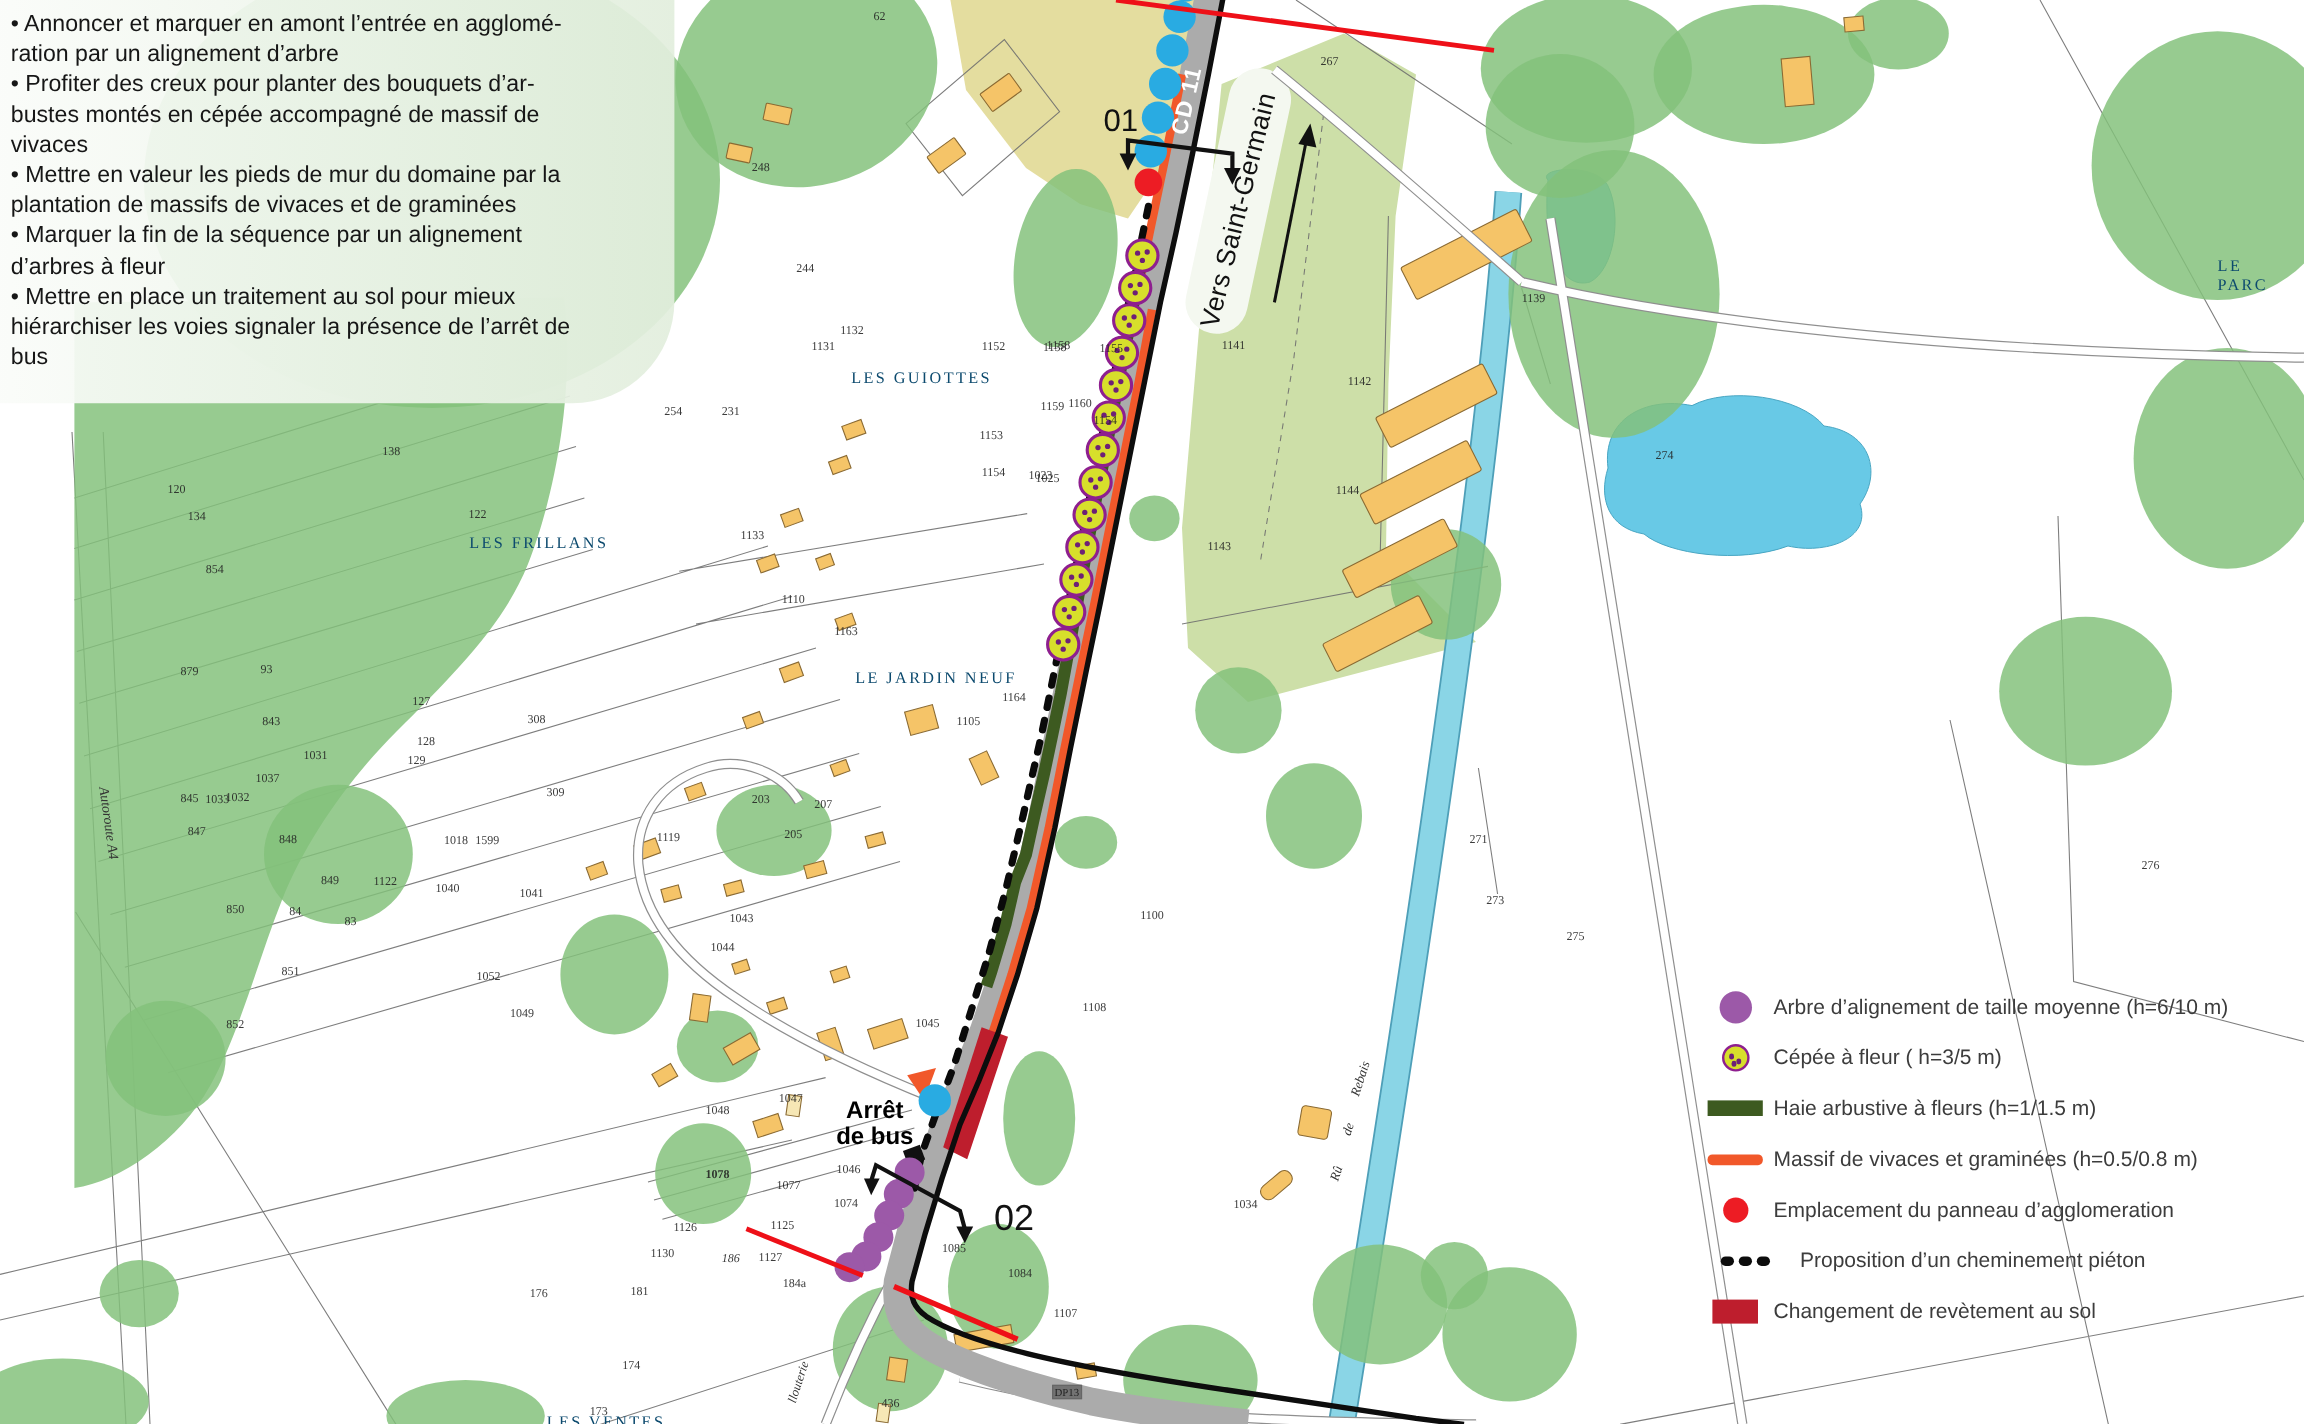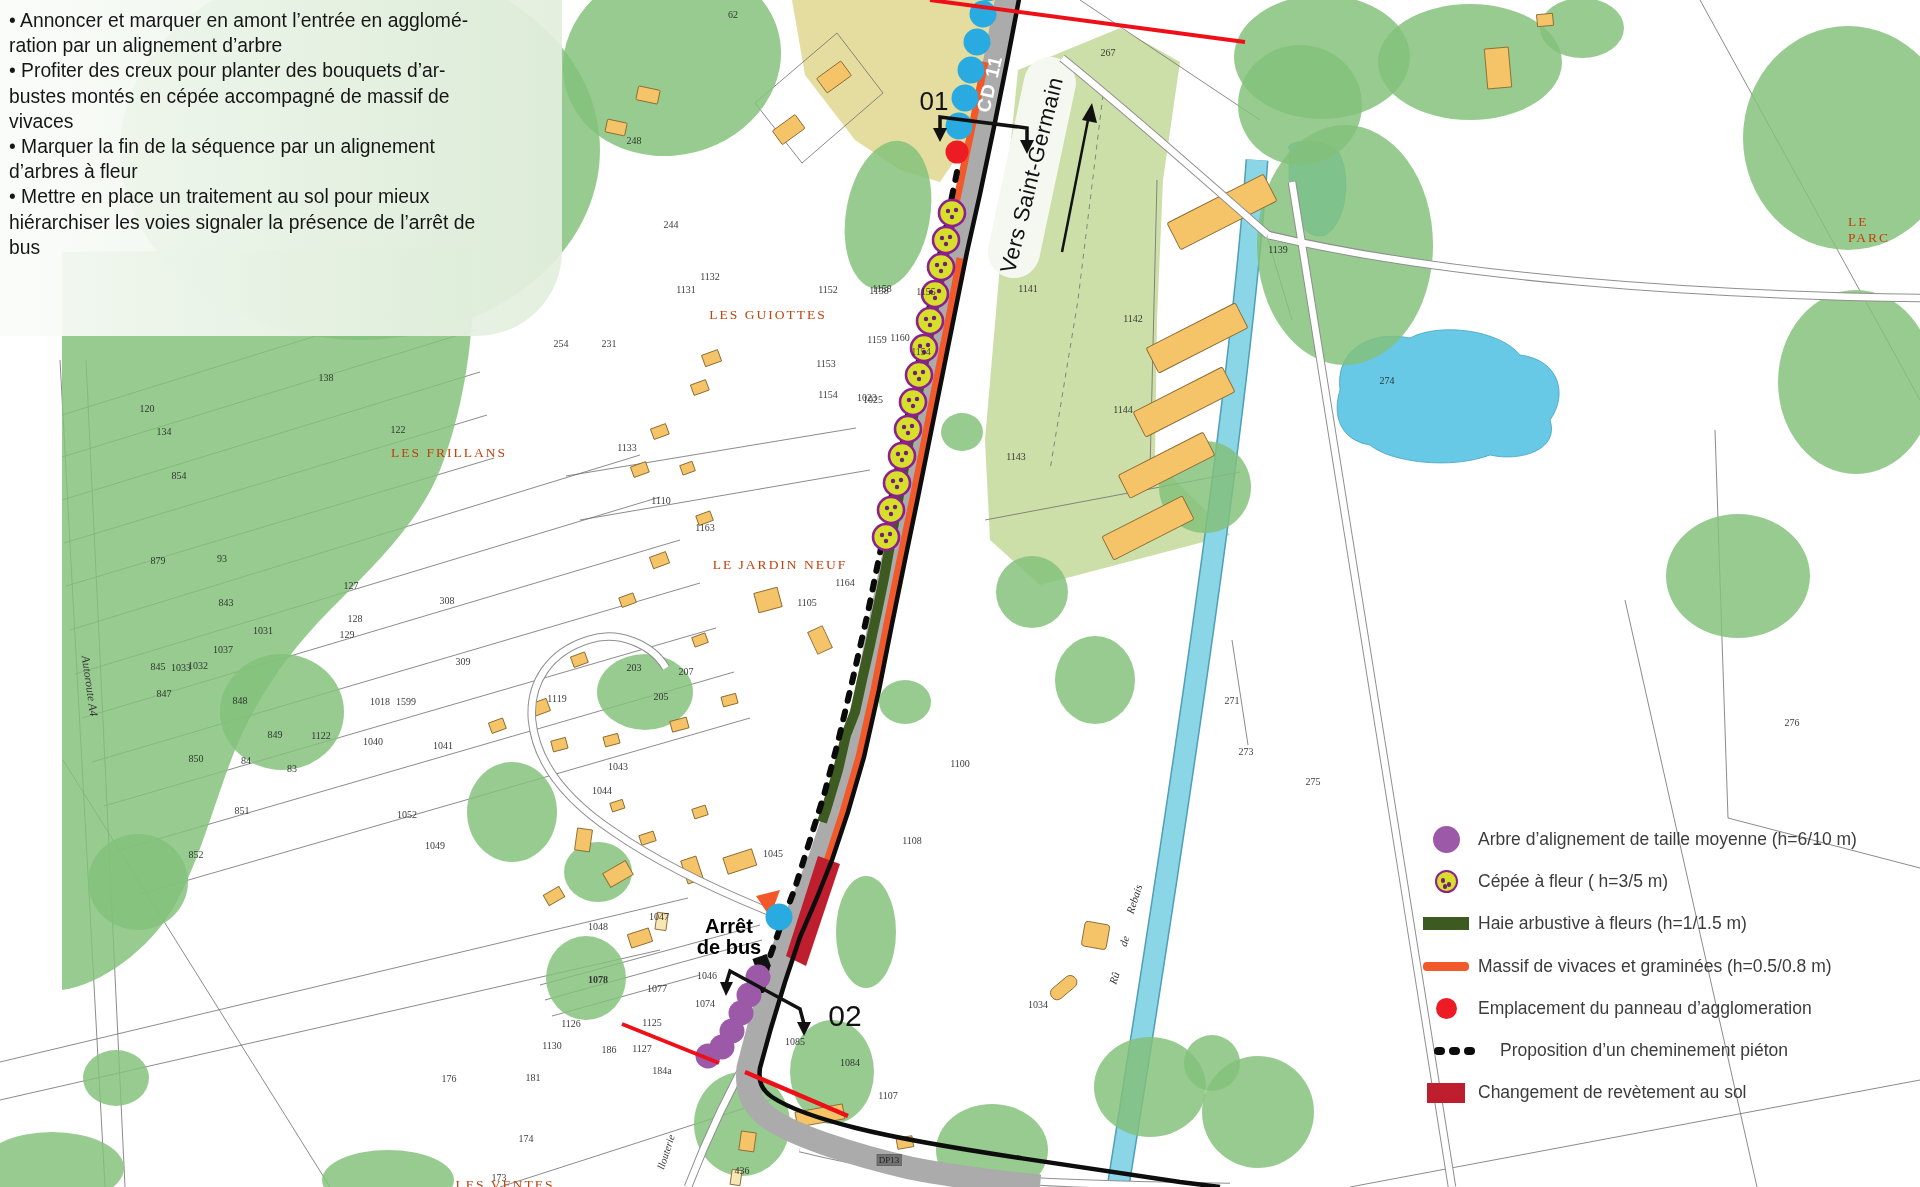--- a/index.html
+++ b/index.html
@@ -4,21 +4,21 @@
 <style>
   html,body{margin:0;padding:0;background:#fff;}
   .stage{position:relative;width:1920px;height:1187px;overflow:hidden;background:#ffffff;
          font-family:"Liberation Sans",sans-serif;}
   svg.map{position:absolute;left:0;top:0;}
   
   #parcel-layer{position:absolute;left:0;top:0;width:100%;height:100%;z-index:4;pointer-events:none;}
   .pnum{position:absolute;transform:translate(-50%,-50%);font-family:"Liberation Serif",serif;
         font-size:10px;color:#222;opacity:.88;white-space:nowrap;}
   .maplabel{position:absolute;transform:translate(-50%,-50%);white-space:pre-line;z-index:6;}
-  .place{font-family:"Liberation Serif",serif;font-size:13.5px;letter-spacing:2px;color:#c2410c;}
+  .place{font-family:"Liberation Serif",serif;font-size:13.5px;letter-spacing:2px;color:#0c4a6e;}
   .cd11{font-size:19px;font-weight:bold;color:#ffffff;letter-spacing:1px;
         transform:translate(-50%,-50%) rotate(-77deg);}
   .vers{font-size:22px;font-weight:500;color:#111;letter-spacing:.5px;
         transform:translate(-50%,-50%) rotate(-76deg);}
   .secnum{font-weight:500;color:#111;}
   .arret{font-size:20px;font-weight:bold;color:#000;text-align:center;line-height:21px;}
   .smallserif{font-family:"Liberation Serif",serif;font-style:italic;color:#333;}
   .dp13{font-family:"Liberation Serif",serif;font-size:9px;color:#222;border:0.8px solid #666;
         background:#737373;padding:0 1px;}
   
@@ -371,21 +371,21 @@
       <span class="pnum" style="left: 773px; top: 853px;">1045</span>
       <span class="pnum" style="left: 659px; top: 916px;">1047</span>
       <span class="pnum" style="left: 598px; top: 926px;">1048</span>
       <span class="pnum" style="left: 707px; top: 975px;">1046</span>
       <span class="pnum" style="left: 705px; top: 1003px;">1074</span>
       <span class="pnum" style="left: 657px; top: 988px;">1077</span>
       <span class="pnum" style="left: 598px; top: 979px; font-weight: bold;">1078</span>
       <span class="pnum" style="left: 652px; top: 1022px;">1125</span>
       <span class="pnum" style="left: 571px; top: 1023px;">1126</span>
       <span class="pnum" style="left: 552px; top: 1045px;">1130</span>
-      <span class="pnum" style="left: 609px; top: 1049px;">186</span>
+      <span class="pnum" style="left: 609px; top: 1049px; font-style: italic;">186</span>
       <span class="pnum" style="left: 642px; top: 1048px;">1127</span>
       <span class="pnum" style="left: 795px; top: 1041px;">1085</span>
       <span class="pnum" style="left: 850px; top: 1062px;">1084</span>
       <span class="pnum" style="left: 449px; top: 1078px;">176</span>
       <span class="pnum" style="left: 533px; top: 1077px;">181</span>
       <span class="pnum" style="left: 526px; top: 1138px;">174</span>
       <span class="pnum" style="left: 499px; top: 1177px;">173</span>
       <span class="pnum" style="left: 662px; top: 1070px;">184a</span>
       <span class="pnum" style="left: 742px; top: 1170px;">436</span>
       <span class="pnum" style="left: 1038px; top: 1004px;">1034</span>
@@ -411,20 +411,22 @@
 <div class="maplabel smallserif" style="left:1114px;top:978px;font-size:11px;transform:translate(-50%,-50%) rotate(-72deg);">Rû</div>
 <div class="maplabel smallserif" style="left:1124px;top:941px;font-size:11px;transform:translate(-50%,-50%) rotate(-72deg);">de</div>
 <div class="maplabel smallserif" style="left:1134px;top:899px;font-size:11px;transform:translate(-50%,-50%) rotate(-72deg);">Rebais</div>
 
 <div class="notes">
   <div class="bullet">• Annoncer et marquer en amont l’entrée en agglomé-
 ration par un alignement d’arbre</div>
   <div class="bullet">• Profiter des creux pour planter des bouquets d’ar-
 bustes montés en cépée accompagné de massif de
 vivaces</div>
+  <div class="bullet">• Mettre en valeur les pieds de mur du domaine par la
+plantation de massifs de vivaces et de graminées</div>
   <div class="bullet">• Marquer la fin de la séquence par un alignement
 d’arbres à fleur</div>
   <div class="bullet">• Mettre en place un traitement au sol pour mieux
 hiérarchiser les voies signaler la présence de l’arrêt de
 bus</div>
 </div>
 
 <div class="legend">
   <div class="lg-row">
     <div class="sw">

